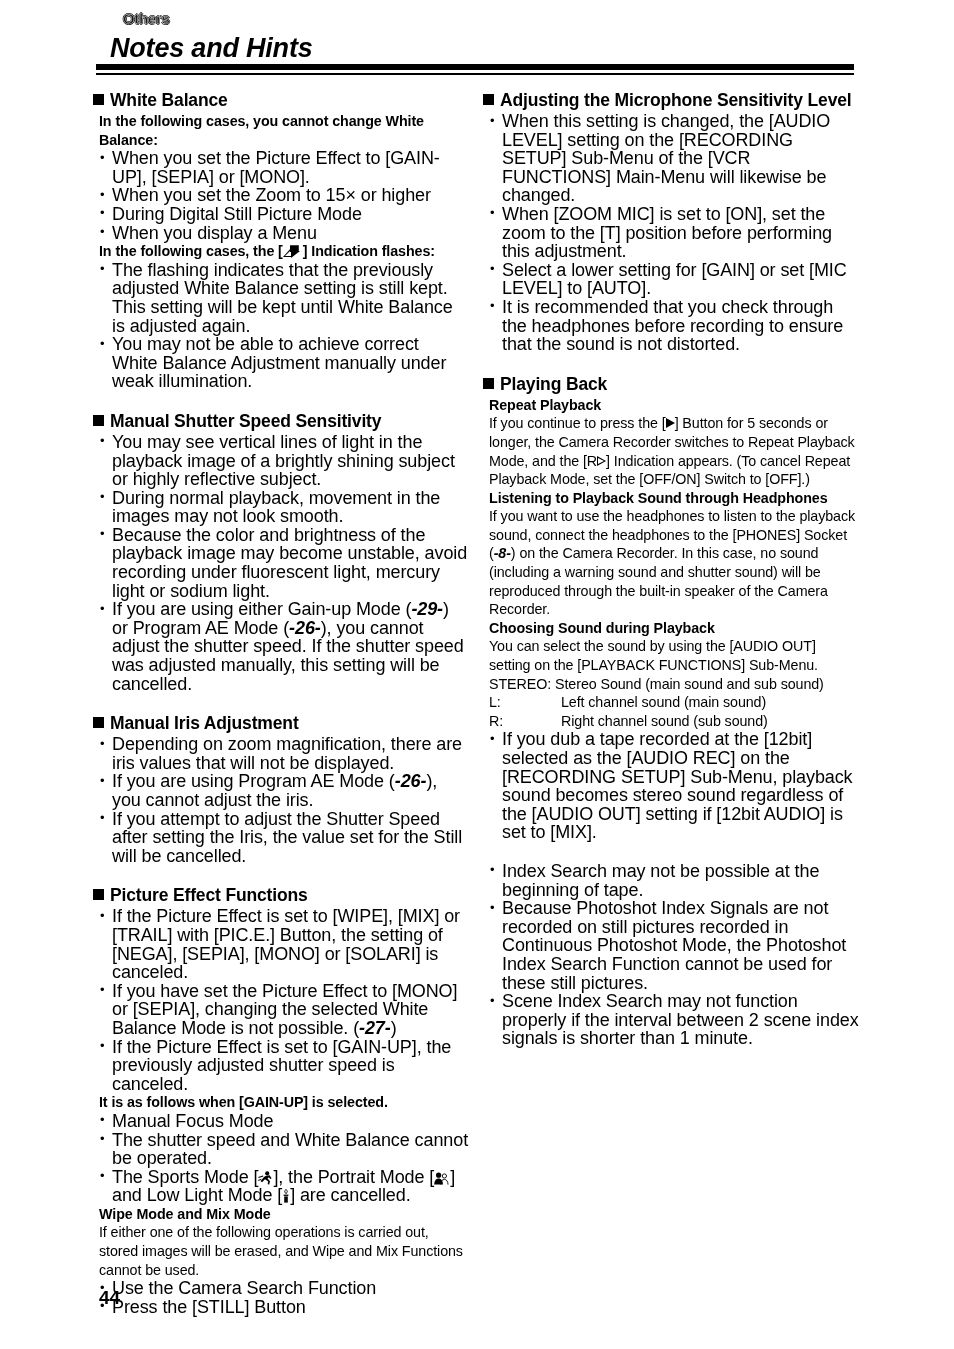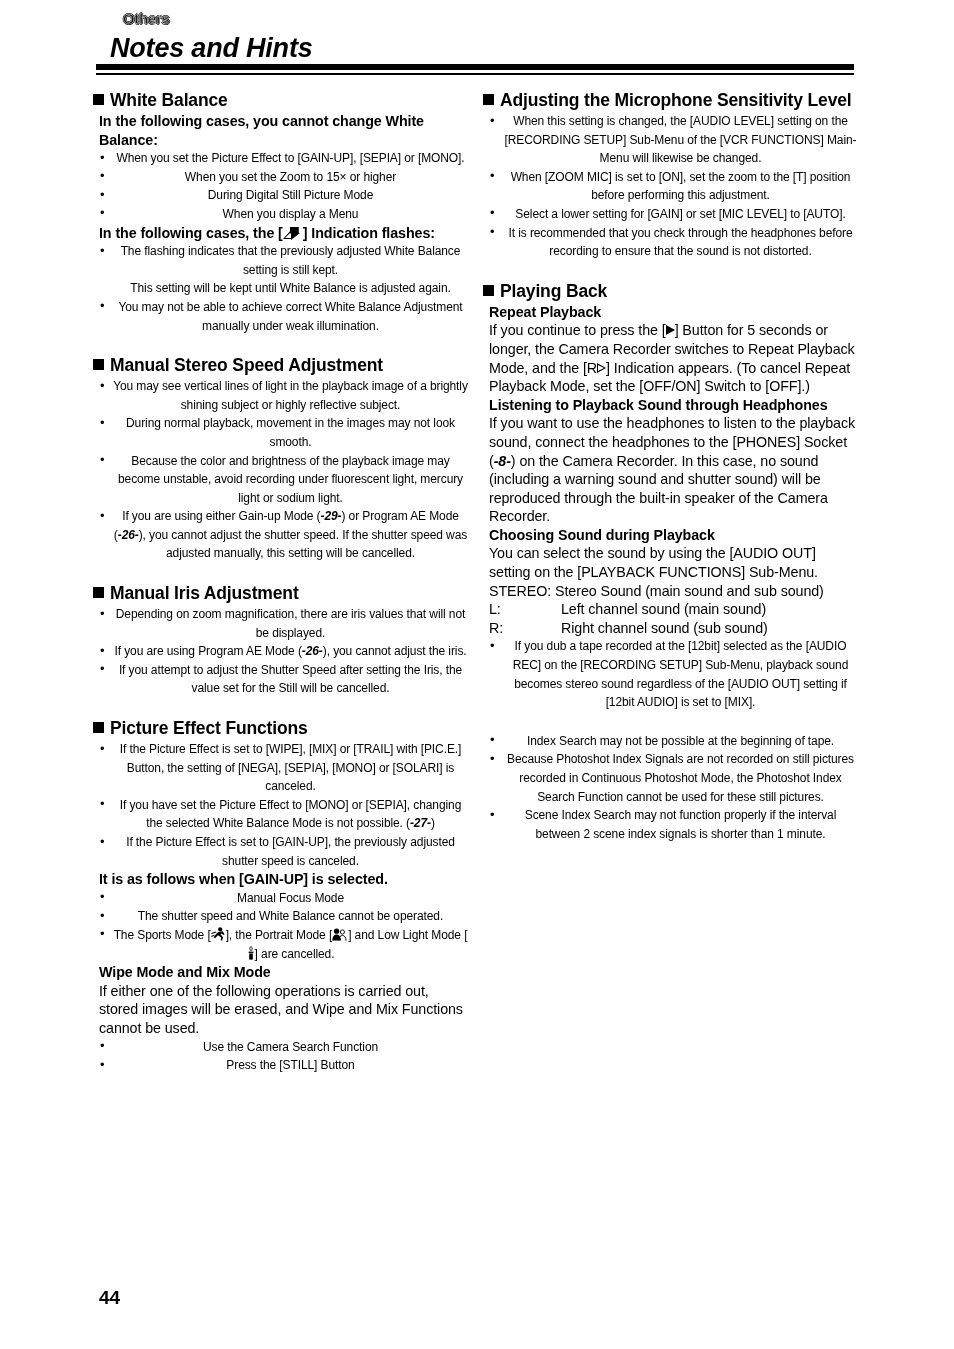--- a/index.html
+++ b/index.html
@@ -104,25 +104,24 @@
     margin: 0;
     letter-spacing: -0.1px;
   }
   ul.bul {
     list-style: none;
     margin: 0;
     padding: 0;
   }
   ul.bul > li {
     position: relative;
-    font-size: 12px;
+    font-size: 18px;
     line-height: 18.6px;
     padding-left: 13px;
     letter-spacing: -0.1px;
-    text-align: center;
   }
   ul.bul > li::before {
     content: "\2022";
     position: absolute;
     left: 1px;
     top: -0.5px;
     font-size: 13px;
     line-height: 18.6px;
   }
   
@@ -235,21 +234,21 @@
           <li>When you display a Menu</li>
         </ul>
         <div class="subhead">In the following cases, the [<span class="gi ic-wb"><i class="t1"></i><i class="t1i"></i><i class="t2"></i><i class="t3"></i></span>] Indication flashes:</div>
         <ul class="bul">
           <li>The flashing indicates that the previously adjusted White Balance setting is still kept.<br>This setting will be kept until White Balance is adjusted again.</li>
           <li>You may not be able to achieve correct White Balance Adjustment manually under weak illumination.</li>
         </ul>
       </div>
       <div class="sec-gap"></div>
       <div>
-        <div class="sec-head"><span class="sq"></span><span>Manual Stereo Speed Adjustment</span></div>
+        <div class="sec-head"><span class="sq"></span><span>Manual Shutter Speed Sensitivity</span></div>
         <ul class="bul">
           <li>You may see vertical lines of light in the playback image of a brightly shining subject or highly reflective subject.</li>
           <li>During normal playback, movement in the images may not look smooth.</li>
           <li>Because the color and brightness of the playback image may become unstable, avoid recording under fluorescent light, mercury light or sodium light.</li>
         </ul>
         <ul class="bul">
           <li>If you are using either Gain-up Mode (<span class="pref">-29-</span>) or Program AE Mode (<span class="pref">-26-</span>), you cannot adjust the shutter speed. If the shutter speed was adjusted manually, this setting will be cancelled.</li>
         </ul>
       </div>
       <div class="sec-gap"></div>

